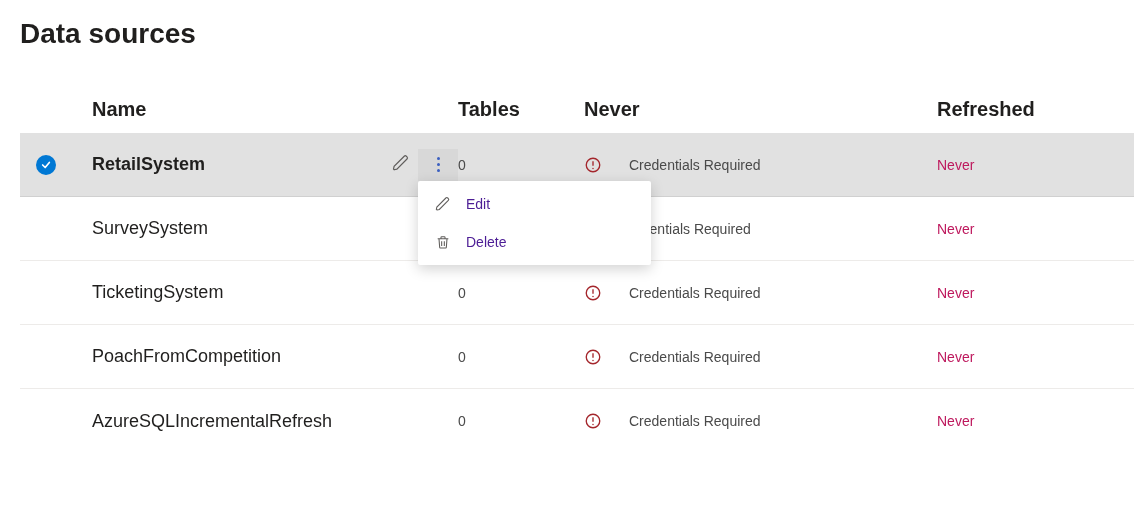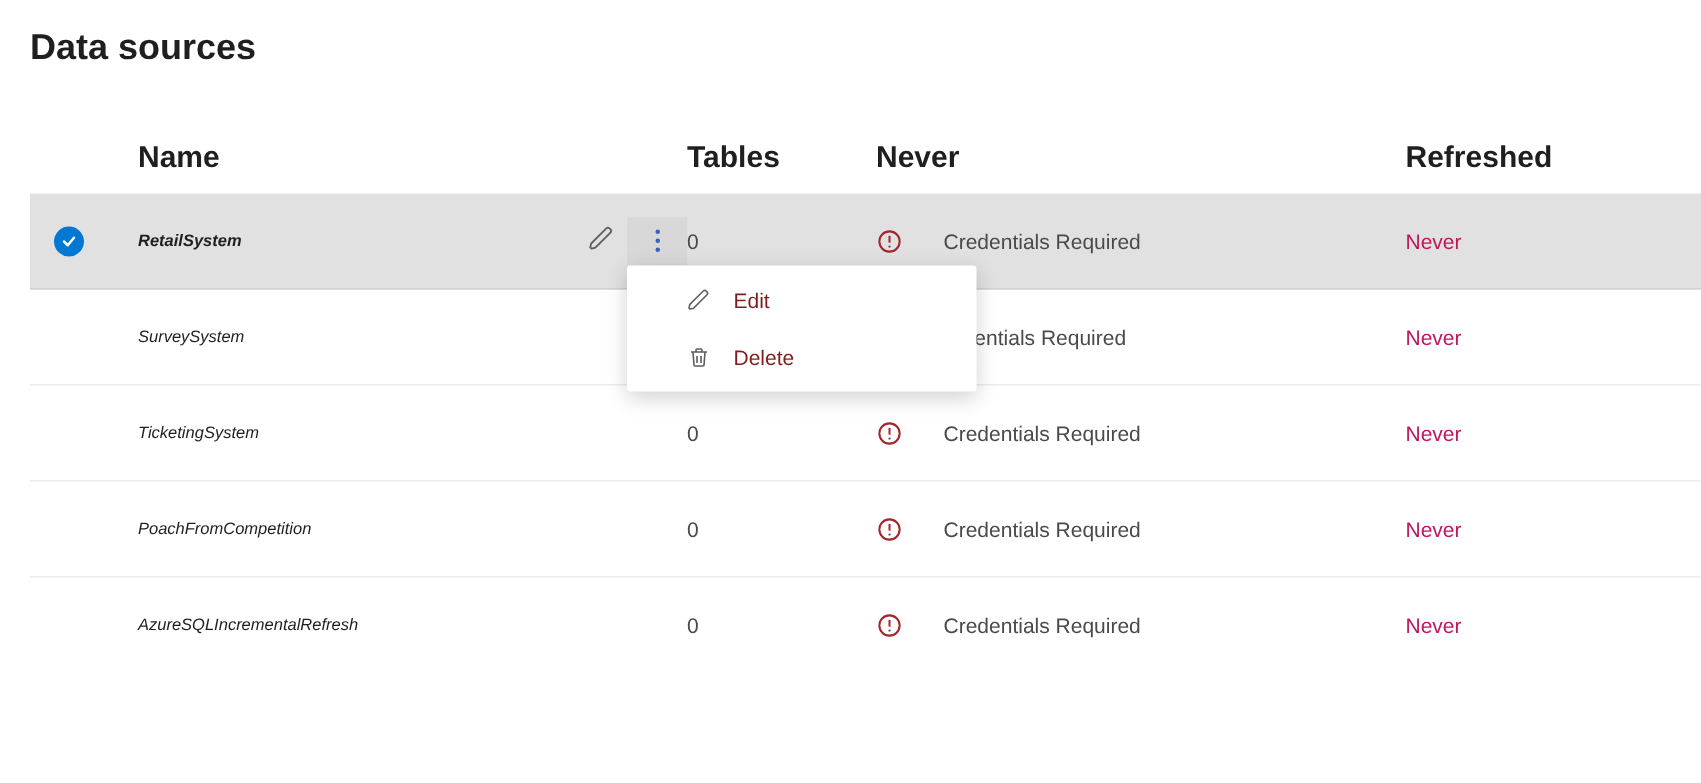--- a/index.html
+++ b/index.html
@@ -8,21 +8,21 @@
     background: #fff;
     color: #323130;
     width: 1134px;
     height: 522px;
     overflow: hidden;
   }
   .page {
     padding: 18px 0 0 20px;
   }
   .page-title {
-    font-size: 24px;
+    font-size: 28px;
     font-weight: 600;
     color: #201f1e;
     margin-bottom: 38px;
   }
   .table {
     width: 100%;
   }
   .header-row {
     display: flex;
     align-items: center;
@@ -49,22 +49,21 @@
   .data-row.selected {
     background: #e1e1e1;
     border-bottom-color: #d0d0d0;
   }
   .data-row.selected .col-more {
     background: #d8d8d8;
   }
   .name-cell {
     font-weight: 400;
     color: #201f1e;
-    font-size: 11px;
-    font-style: italic;
+    font-size: 18px;
   }
   .data-row.selected .name-cell {
     font-weight: 600;
   }
   .header-row .col-name { padding-left: 0; }
   .circle-check {
     width: 20px;
     height: 20px;
     border-radius: 50%;
     border: 2px solid #0078d4;
@@ -117,23 +116,22 @@
     border-radius:2px;
     z-index:10;
     padding:4px 0;
   }
   .context-item {
     display:flex;
     align-items:center;
     gap:14px;
     padding:10px 16px;
     font-size:14px;
-    color:#7f1d1d;
+    color:#4c1d95;
     cursor:pointer;
-    margin-left:23px;
   }
   .context-item .mi-icon {
     width:18px;height:18px;color:#605e5c;display:flex;align-items:center;justify-content:center;
   }
 </style>
 </head>
 <body>
 
 <div class="page">
   <h1 class="page-title">Data sources</h1>

